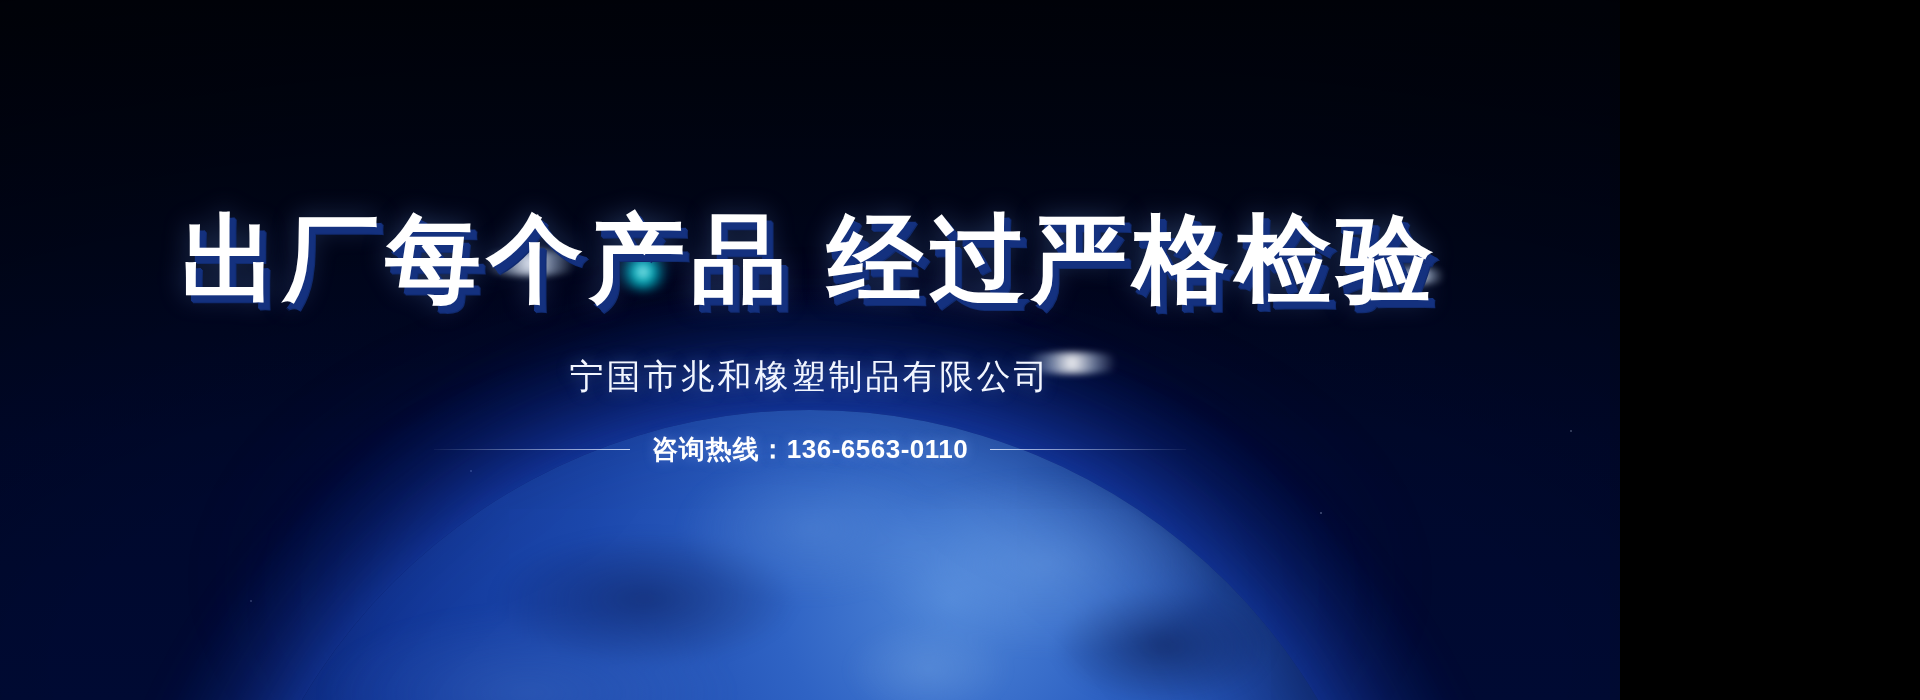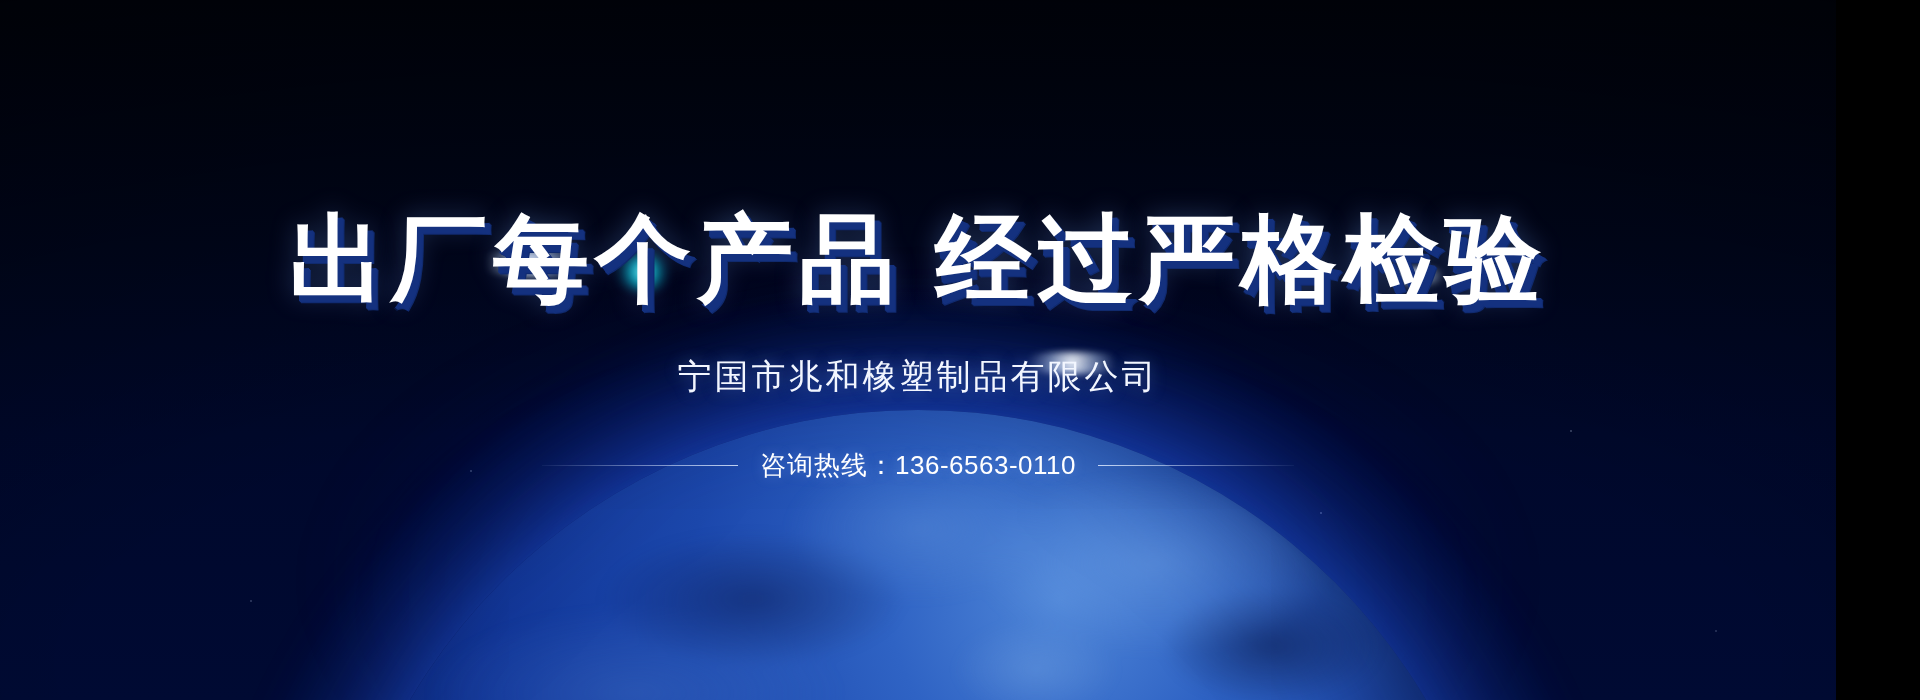--- a/index.html
+++ b/index.html
@@ -6,21 +6,21 @@
     margin: 0;
     padding: 0;
     background: #000;
   }
   body {
     font-family: "Liberation Sans", "DejaVu Sans", sans-serif;
   }
 
   .banner {
     position: relative;
-    width: 1836px;
+    width: 1620px;
     height: 700px;
     overflow: hidden;
     background: #000417;
   }
 
   
   .bg-base {
     position: absolute;
     inset: 0;
     background:
@@ -187,25 +187,26 @@
     margin-top: 44px;
     font-size: 34px;
     letter-spacing: 3px;
     font-weight: 400;
     color: #f2f6ff;
     white-space: nowrap;
     text-shadow: 0 0 16px rgba(120,170,255,0.45);
   }
 
   .hotline-row {
-    margin-top: 48px;
+    margin-top: 32px;
     display: flex;
     align-items: center;
     gap: 22px;
     white-space: nowrap;
+    font-weight: bold;
   }
   .rule {
     width: 196px;
     height: 1px;
     background: linear-gradient(90deg, rgba(200,220,255,0.05), rgba(222,234,255,0.85));
   }
   .rule.right {
     background: linear-gradient(90deg, rgba(222,234,255,0.85), rgba(200,220,255,0.05));
   }
   .hotline-text {

